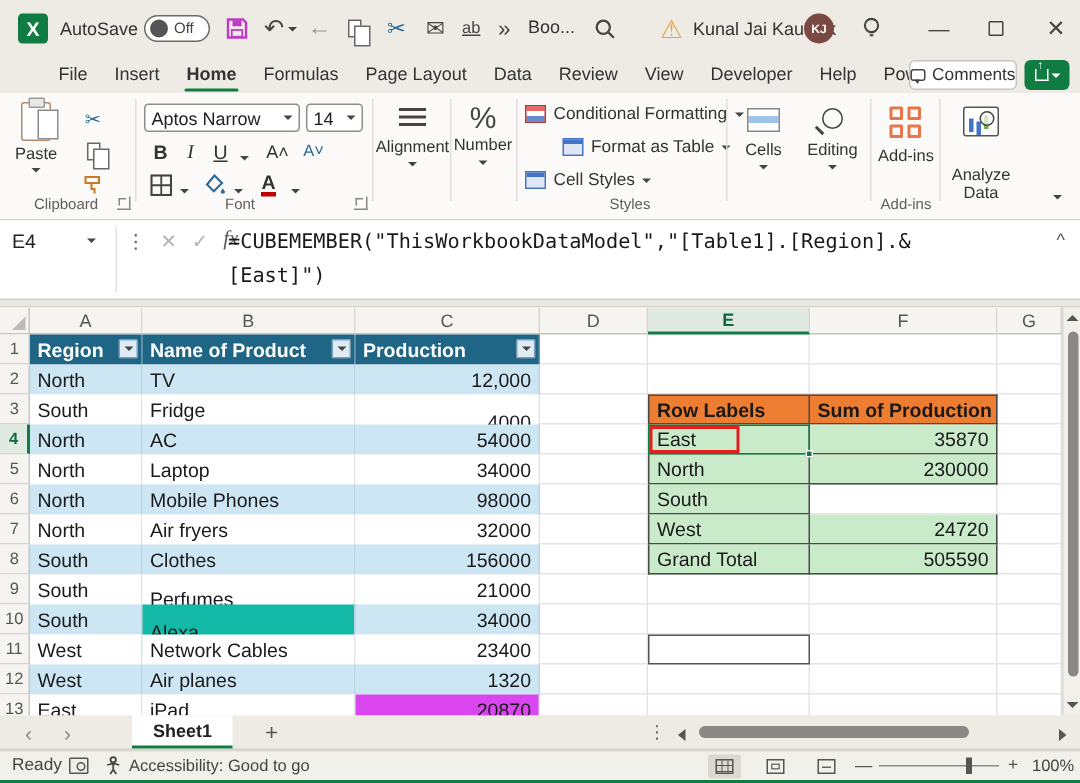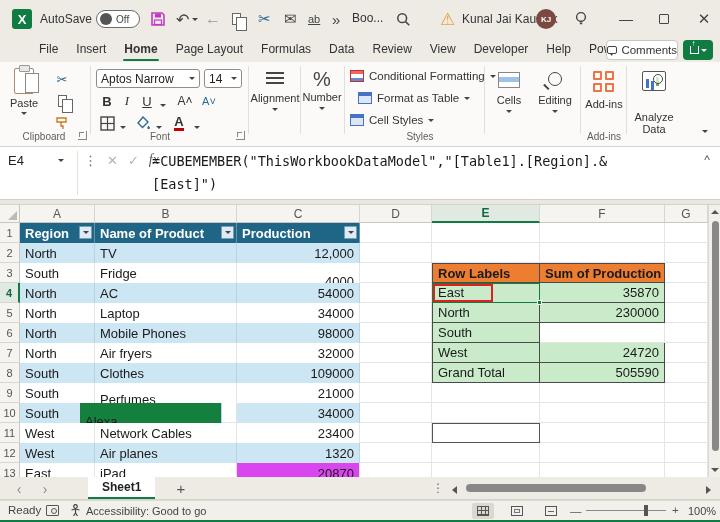--- a/index.html
+++ b/index.html
@@ -202,22 +202,22 @@
         <span>✕</span>
       </div>
   </div>
 
   <div class="abs tabrow">
     <div style="width:30px;"></div>
     <div id="ribbon-tabs" style="display:flex;align-items:flex-end;">
         <div class="rtab">File</div>
         <div class="rtab">Insert</div>
         <div class="rtab active">Home</div>
+        <div class="rtab">Formulas</div>
         <div class="rtab">Page Layout</div>
-        <div class="rtab">Formulas</div>
         <div class="rtab">Data</div>
         <div class="rtab">Review</div>
         <div class="rtab">View</div>
         <div class="rtab">Developer</div>
         <div class="rtab">Help</div>
         <div class="rtab">Power Pivot</div>
       </div>
   </div>
   <div class="comments-btn">
     <span class="bubble"></span>
@@ -311,21 +311,21 @@
       <span style="margin-top:0;">Number</span>
       <span class="tri-down sm" style="margin-top:4px;"></span>
     </div>
     <div class="rib-div" style="left:344px;"></div>
 
     <div class="styles-row" style="left:350px;top:8px;">
       <span class="mini-grid"></span>
       <span>Conditional Formatting</span>
         <span class="tri-down sm"></span>
     </div>
-    <div class="styles-row" style="left:358px;top:30px;">
+    <div class="styles-row" style="left:330px;top:30px;padding-left:45px;">
       <span class="mini-table"></span>
       <span>Format as Table</span>
         <span class="tri-down sm"></span>
     </div>
     <div class="styles-row" style="left:350px;top:52px;">
       <span class="mini-table"></span>
       <span>Cell Styles</span>
         <span class="tri-down sm"></span>
     </div>
     <div class="grp-label" style="left:390px;width:60px;">Styles</div>
@@ -446,26 +446,26 @@
       <div class="cell" style="left: 95px; top: 98px; width: 142px; height: 20px; background: rgb(255, 255, 255); border-right: 1px solid rgb(228, 228, 228);">Laptop</div>
       <div class="cell num" style="left: 237px; top: 98px; width: 123px; height: 20px; background: rgb(255, 255, 255); border-right: 1px solid rgb(228, 228, 228);">34000</div>
       <div class="cell" style="left: 20px; top: 118px; width: 75px; height: 20px; background: rgb(205, 230, 243); border-right: 1px solid rgb(185, 211, 228);">North</div>
       <div class="cell" style="left: 95px; top: 118px; width: 142px; height: 20px; background: rgb(205, 230, 243); border-right: 1px solid rgb(185, 211, 228);">Mobile Phones</div>
       <div class="cell num" style="left: 237px; top: 118px; width: 123px; height: 20px; background: rgb(205, 230, 243); border-right: 1px solid rgb(185, 211, 228);">98000</div>
       <div class="cell" style="left: 20px; top: 138px; width: 75px; height: 20px; background: rgb(255, 255, 255); border-right: 1px solid rgb(228, 228, 228);">North</div>
       <div class="cell" style="left: 95px; top: 138px; width: 142px; height: 20px; background: rgb(255, 255, 255); border-right: 1px solid rgb(228, 228, 228);">Air fryers</div>
       <div class="cell num" style="left: 237px; top: 138px; width: 123px; height: 20px; background: rgb(255, 255, 255); border-right: 1px solid rgb(228, 228, 228);">32000</div>
       <div class="cell" style="left: 20px; top: 158px; width: 75px; height: 20px; background: rgb(205, 230, 243); border-right: 1px solid rgb(185, 211, 228);">South</div>
       <div class="cell" style="left: 95px; top: 158px; width: 142px; height: 20px; background: rgb(205, 230, 243); border-right: 1px solid rgb(185, 211, 228);">Clothes</div>
-      <div class="cell num" style="left: 237px; top: 158px; width: 123px; height: 20px; background: rgb(205, 230, 243); border-right: 1px solid rgb(185, 211, 228);">109000</div>
+      <div class="cell num" style="left: 237px; top: 158px; width: 123px; height: 20px; background: rgb(205, 230, 243); border-right: 1px solid rgb(185, 211, 228);">156000</div>
       <div class="cell" style="left: 20px; top: 178px; width: 75px; height: 20px; background: rgb(255, 255, 255); border-right: 1px solid rgb(228, 228, 228);">South</div>
       <div class="cell" style="left: 95px; top: 178px; width: 142px; height: 32px; background: rgb(255, 255, 255); border-right: 1px solid rgb(228, 228, 228);">Perfumes</div>
       <div class="cell num" style="left: 237px; top: 178px; width: 123px; height: 20px; background: rgb(255, 255, 255); border-right: 1px solid rgb(228, 228, 228);">21000</div>
       <div class="cell" style="left: 20px; top: 198px; width: 75px; height: 20px; background: rgb(205, 230, 243); border-right: 1px solid rgb(185, 211, 228);">South</div>
-      <div class="cell" style="left: 80px; top: 198px; width: 142px; height: 36px; background: #15803d; border-right: 1px solid rgb(185, 211, 228);">Alexa</div>
+      <div class="cell" style="left: 95px; top: 198px; width: 142px; height: 36px; background: #14b8a6; border-right: 1px solid rgb(185, 211, 228);">Alexa</div>
       <div class="cell num" style="left: 237px; top: 198px; width: 123px; height: 20px; background: rgb(205, 230, 243); border-right: 1px solid rgb(185, 211, 228);">34000</div>
       <div class="cell" style="left: 20px; top: 218px; width: 75px; height: 20px; background: rgb(255, 255, 255); border-right: 1px solid rgb(228, 228, 228);">West</div>
       <div class="cell" style="left: 95px; top: 218px; width: 142px; height: 20px; background: rgb(255, 255, 255); border-right: 1px solid rgb(228, 228, 228);">Network Cables</div>
       <div class="cell num" style="left: 237px; top: 218px; width: 123px; height: 20px; background: rgb(255, 255, 255); border-right: 1px solid rgb(228, 228, 228);">23400</div>
       <div class="cell" style="left: 20px; top: 238px; width: 75px; height: 20px; background: rgb(205, 230, 243); border-right: 1px solid rgb(185, 211, 228);">West</div>
       <div class="cell" style="left: 95px; top: 238px; width: 142px; height: 20px; background: rgb(205, 230, 243); border-right: 1px solid rgb(185, 211, 228);">Air planes</div>
       <div class="cell num" style="left: 237px; top: 238px; width: 123px; height: 20px; background: rgb(205, 230, 243); border-right: 1px solid rgb(185, 211, 228);">1320</div>
       <div class="cell" style="left: 20px; top: 258px; width: 75px; height: 20px; background: rgb(255, 255, 255); border-right: 1px solid rgb(228, 228, 228);">East</div>
       <div class="cell" style="left: 95px; top: 258px; width: 142px; height: 20px; background: rgb(255, 255, 255); border-right: 1px solid rgb(228, 228, 228);">iPad</div>
       <div class="cell num" style="left: 237px; top: 258px; width: 123px; height: 20px; background: #d946ef; border-right: 1px solid rgb(228, 228, 228);">20870</div>

